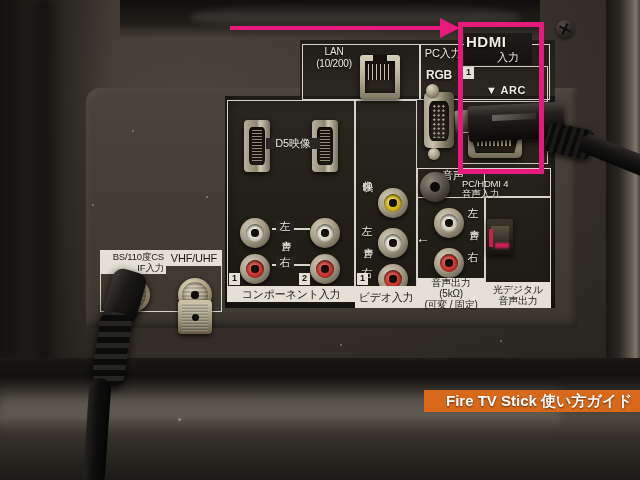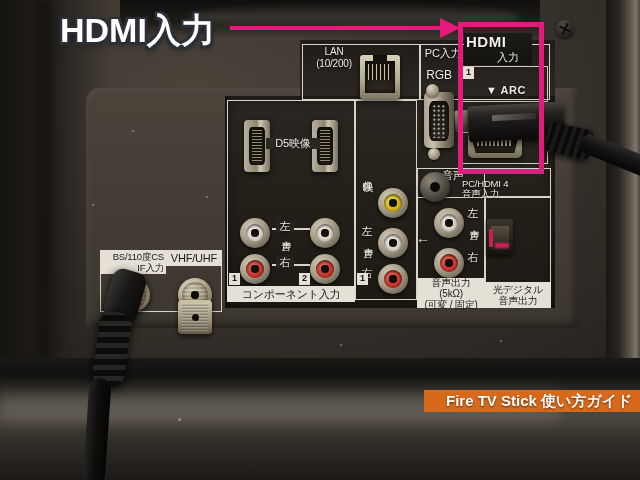--- a/index.html
+++ b/index.html
@@ -317,21 +317,21 @@
 
   <div class="lan">
     <div class="slot"></div>
     <div class="tab"></div>
     <div class="contacts"></div>
   </div>
   <div class="wtext" style="left:306px;top:46px;width:56px;">LAN</div>
   <div class="wtext" style="left:302px;top:58px;width:64px;">(10/200)</div>
 
   <div class="wtext" style="left:412px;top:48px;width:62px;font-size:11px;">PC入力</div>
-  <div class="wtext" style="left:416px;top:70px;width:46px;font-size:12px;font-weight:normal;">RGB</div>
+  <div class="wtext" style="left:416px;top:70px;width:46px;font-size:12px;font-weight:bold;">RGB</div>
   <div class="vga" style="left:424px;top:92px;">
     <div class="cav"></div>
     <div class="dots"></div>
   </div>
   <div class="vga" style="left:424px;top:92px;width:0;height:0;"></div>
   <div class="vga-screw" style="position:absolute;left:426px;top:84px;width:13px;height:13px;border-radius:50%;background:radial-gradient(circle at 35% 30%,#ddd5bf,#8d8570 70%,#4f4a3a);box-shadow:0 1px 2px rgba(0,0,0,.7);"></div>
   <div class="vga-screw" style="position:absolute;left:428px;top:148px;width:12px;height:12px;border-radius:50%;background:radial-gradient(circle at 35% 30%,#ddd5bf,#8d8570 70%,#4f4a3a);box-shadow:0 1px 2px rgba(0,0,0,.7);"></div>
 
   <div class="hdmi-badge"></div>
   <div class="hdmi-logo">HDMI</div>
@@ -398,20 +398,21 @@
       <div class="hole"></div>
   </div>
   <div class="rca" style="left:378px;top:264px;">
     <div class="inner in-red"></div>
       <div class="hole"></div>
   </div>
   <div class="wtext" style="left:360px;top:226px;width:14px;font-size:11px;">左</div>
   <div class="wtext v" style="left:363px;top:240px;font-size:10px;">音声</div>
   <div class="wtext" style="left:360px;top:268px;width:14px;font-size:11px;">右</div>
   <div class="numtag" style="left:357px;top:273px;">1</div>
+  <div class="wlabel" style="left:355px;top:286px;width:62px;height:22px;font-size:11px;">ビデオ入力</div>
 
   <div class="wtext" style="left:434px;top:170px;width:38px;font-size:11px;">音声</div>
   <div class="wtext" style="left:462px;top:178px;width:76px;font-size:9.5px;text-align:left;">PC/HDMI 4</div>
   <div class="wtext" style="left:462px;top:188px;width:76px;font-size:9.5px;text-align:left;">音声入力</div>
   <div style="position:absolute;left:420px;top:172px;width:30px;height:30px;border-radius:50%;background:radial-gradient(circle at 35% 30%,#8e8878 0%,#4d4941 55%,#1c1a17 100%);box-shadow:0 2px 4px rgba(0,0,0,.7);">
     <div style="position:absolute;left:10px;top:10px;width:10px;height:10px;border-radius:50%;background:#0b0a09;"></div>
   </div>
 
   <div class="rca" style="left:434px;top:208px;">
     <div class="inner in-white"></div>
@@ -463,20 +464,19 @@
   <div class="ant-strain"></div>
   <div class="ant-cable"></div>
 
   <div class="dust" style="left:132px;top:130px;width:2px;height:2px;"></div>
   <div class="dust" style="left:206px;top:196px;width:2px;height:2px;"></div>
   <div class="dust" style="left:340px;top:344px;width:2px;height:2px;"></div>
   <div class="dust" style="left:500px;top:340px;width:2px;height:2px;"></div>
   <div class="dust" style="left:178px;top:418px;width:3px;height:3px;"></div>
   <div class="dust" style="left:92px;top:204px;width:2px;height:2px;"></div>
 
-  <div class="anno-title">HDMI入力</div>
   <div class="arrow-line"></div>
   <div class="arrow-head"></div>
   <div class="hl-box"></div>
 
   <div class="watermark">Fire TV Stick 使い方ガイド</div>
 
 </div>
 
 </body></html>

